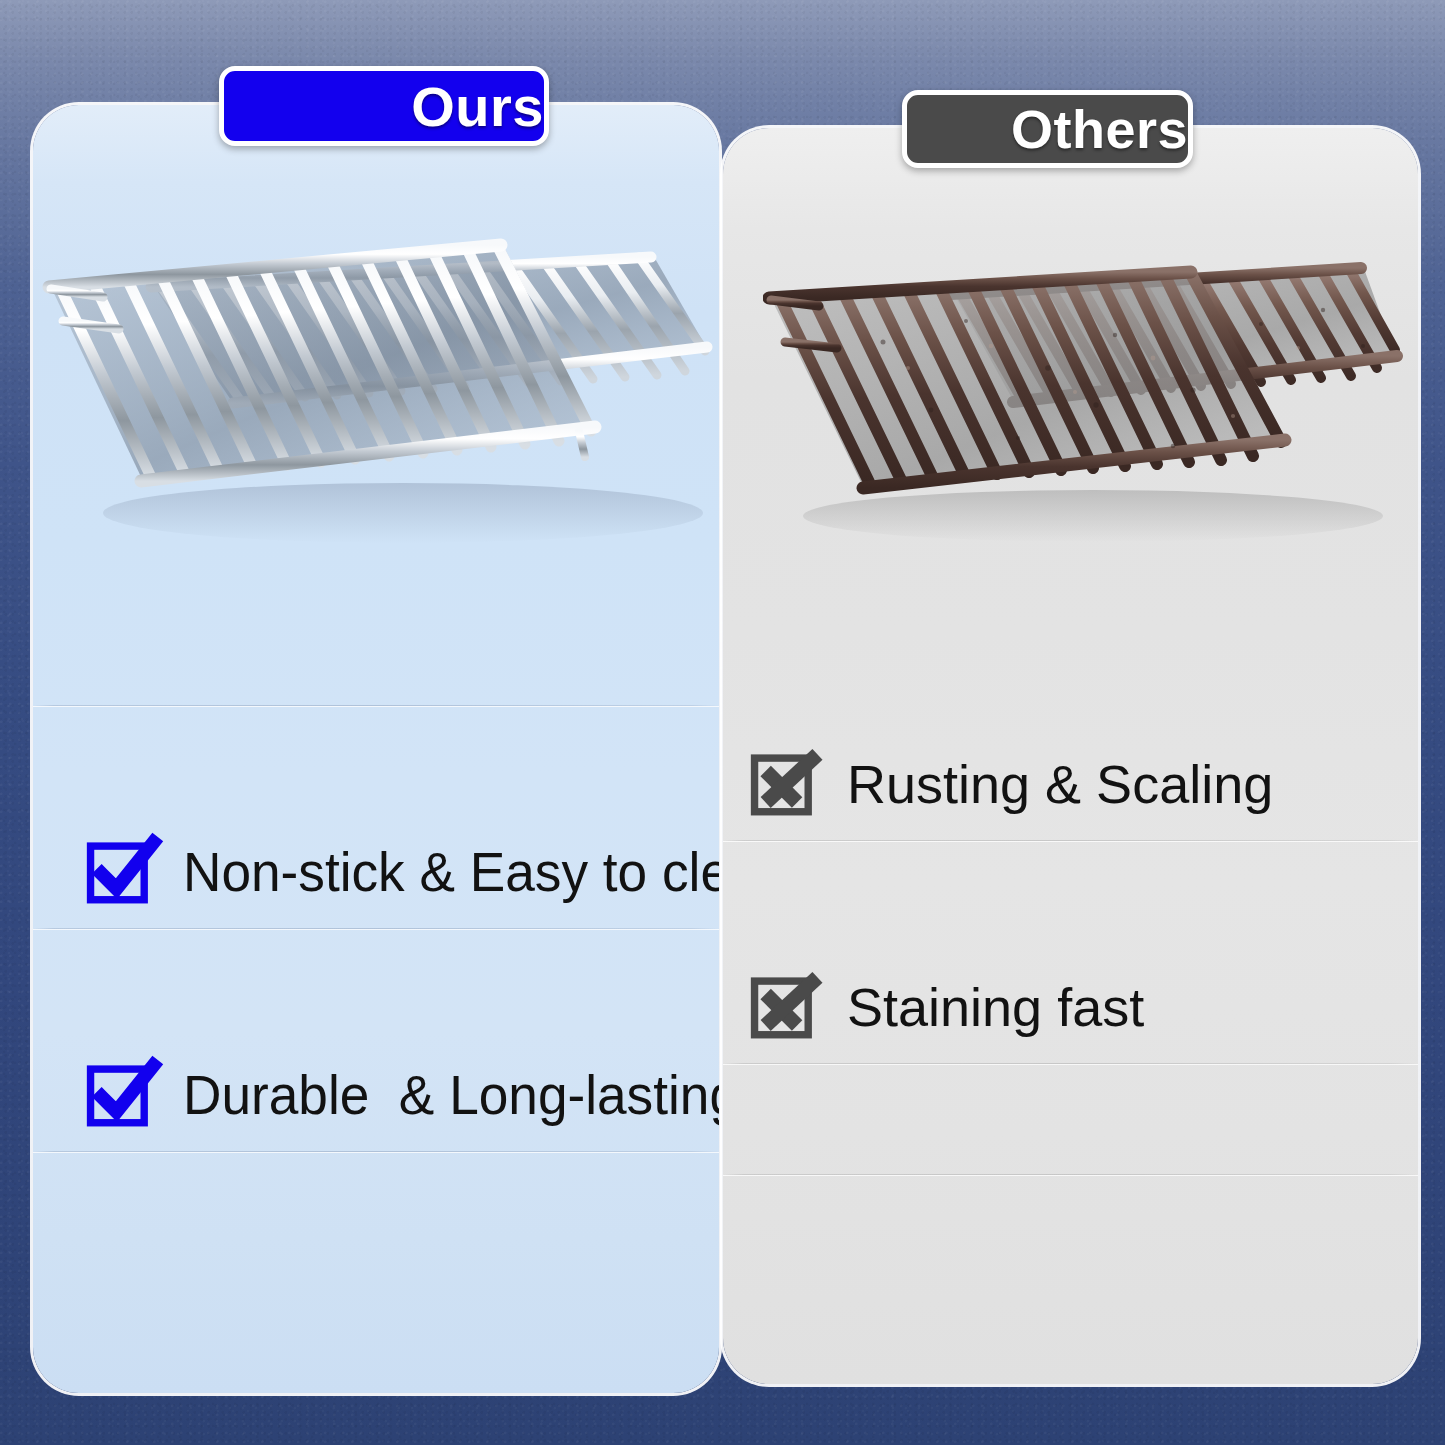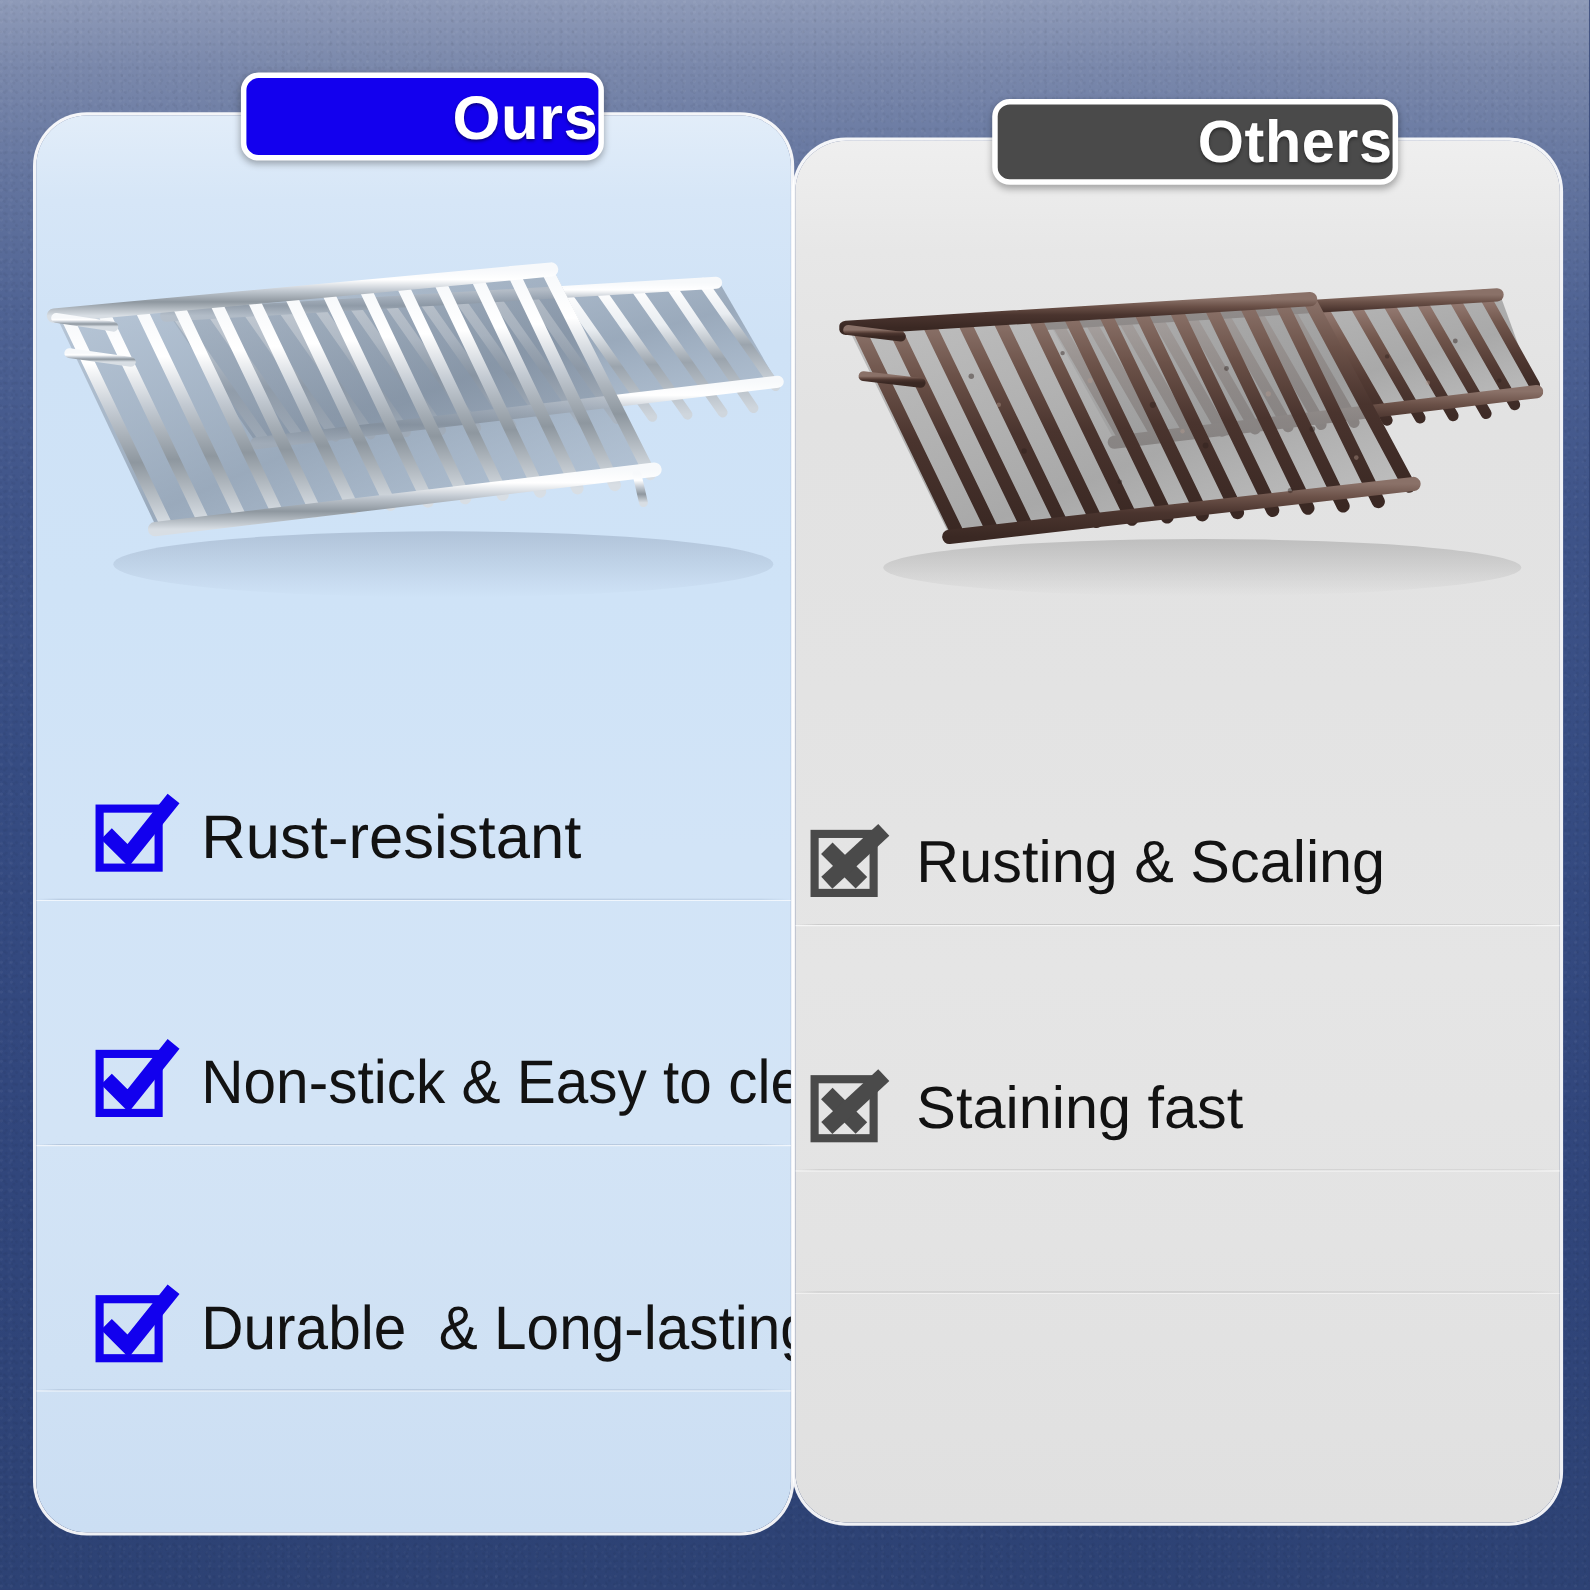--- a/index.html
+++ b/index.html
@@ -110,21 +110,21 @@
     left: 219px;
     top: 66px;
     width: 330px;
     height: 80px;
     background: #1300ee;
     font-size: 56px;
   }
   #badge-others {
     left: 902px;
     top: 90px;
-    width: 369px;
+    width: 291px;
     height: 78px;
     background: #4a4a4a;
     font-size: 54px;
   }
 
   
   .photo {
     position: absolute;
     z-index: 5;
   }
@@ -144,21 +144,21 @@
   #features-others { top: 600px; }
 
   .feature-row {
     position: relative;
     display: flex;
     align-items: center;
     height: 112px;
     box-sizing: border-box;
   }
   #features-ours   .feature-row { padding-left: 52px; }
-  #features-others .feature-row { padding-left: 12px; }
+  #features-others .feature-row { padding-left: 26px; }
 
   .row-gap { height: 110px; }
 
   .divider {
     height: 1px;
     width: 100%;
     background: linear-gradient(90deg,
       rgba(255,255,255,0) 0%,
       rgba(120,140,170,.30) 3%,
       rgba(120,140,170,.38) 50%,
@@ -284,29 +284,20 @@
           <line x1="18" y1="64" x2="70" y2="72" stroke="url(#steelBar)" stroke-width="9" stroke-linecap="round"></line>
           <line x1="30" y1="96" x2="86" y2="104" stroke="url(#steelBar)" stroke-width="9" stroke-linecap="round"></line>
 
           <line x1="546" y1="206" x2="552" y2="232" stroke="url(#steelBar)" stroke-width="8" stroke-linecap="round"></line>
         </g>
       </svg>
     </div>
 
     <div class="features" id="features-ours">
 
-      <div class="feature-row">
-        <span class="mark-icon">
-          <svg viewBox="0 0 80 80">
-            <rect x="6" y="12" width="58" height="58" fill="none" stroke="#1200ee" stroke-width="8"></rect>
-            <path d="M18 42 L34 58 L74 8" fill="none" stroke="#1200ee" stroke-width="15" stroke-linecap="square" stroke-linejoin="miter"></path>
-          </svg>
-        </span>
-        <span class="feature-label">Rust-resistant</span>
-      </div>
       <div class="divider"></div>
       <div class="row-gap"></div>
 
       <div class="feature-row">
         <span class="mark-icon">
           <svg viewBox="0 0 80 80">
             <rect x="6" y="12" width="58" height="58" fill="none" stroke="#1200ee" stroke-width="8"></rect>
             <path d="M18 42 L34 58 L74 8" fill="none" stroke="#1200ee" stroke-width="15" stroke-linecap="square" stroke-linejoin="miter"></path>
           </svg>
         </span>

